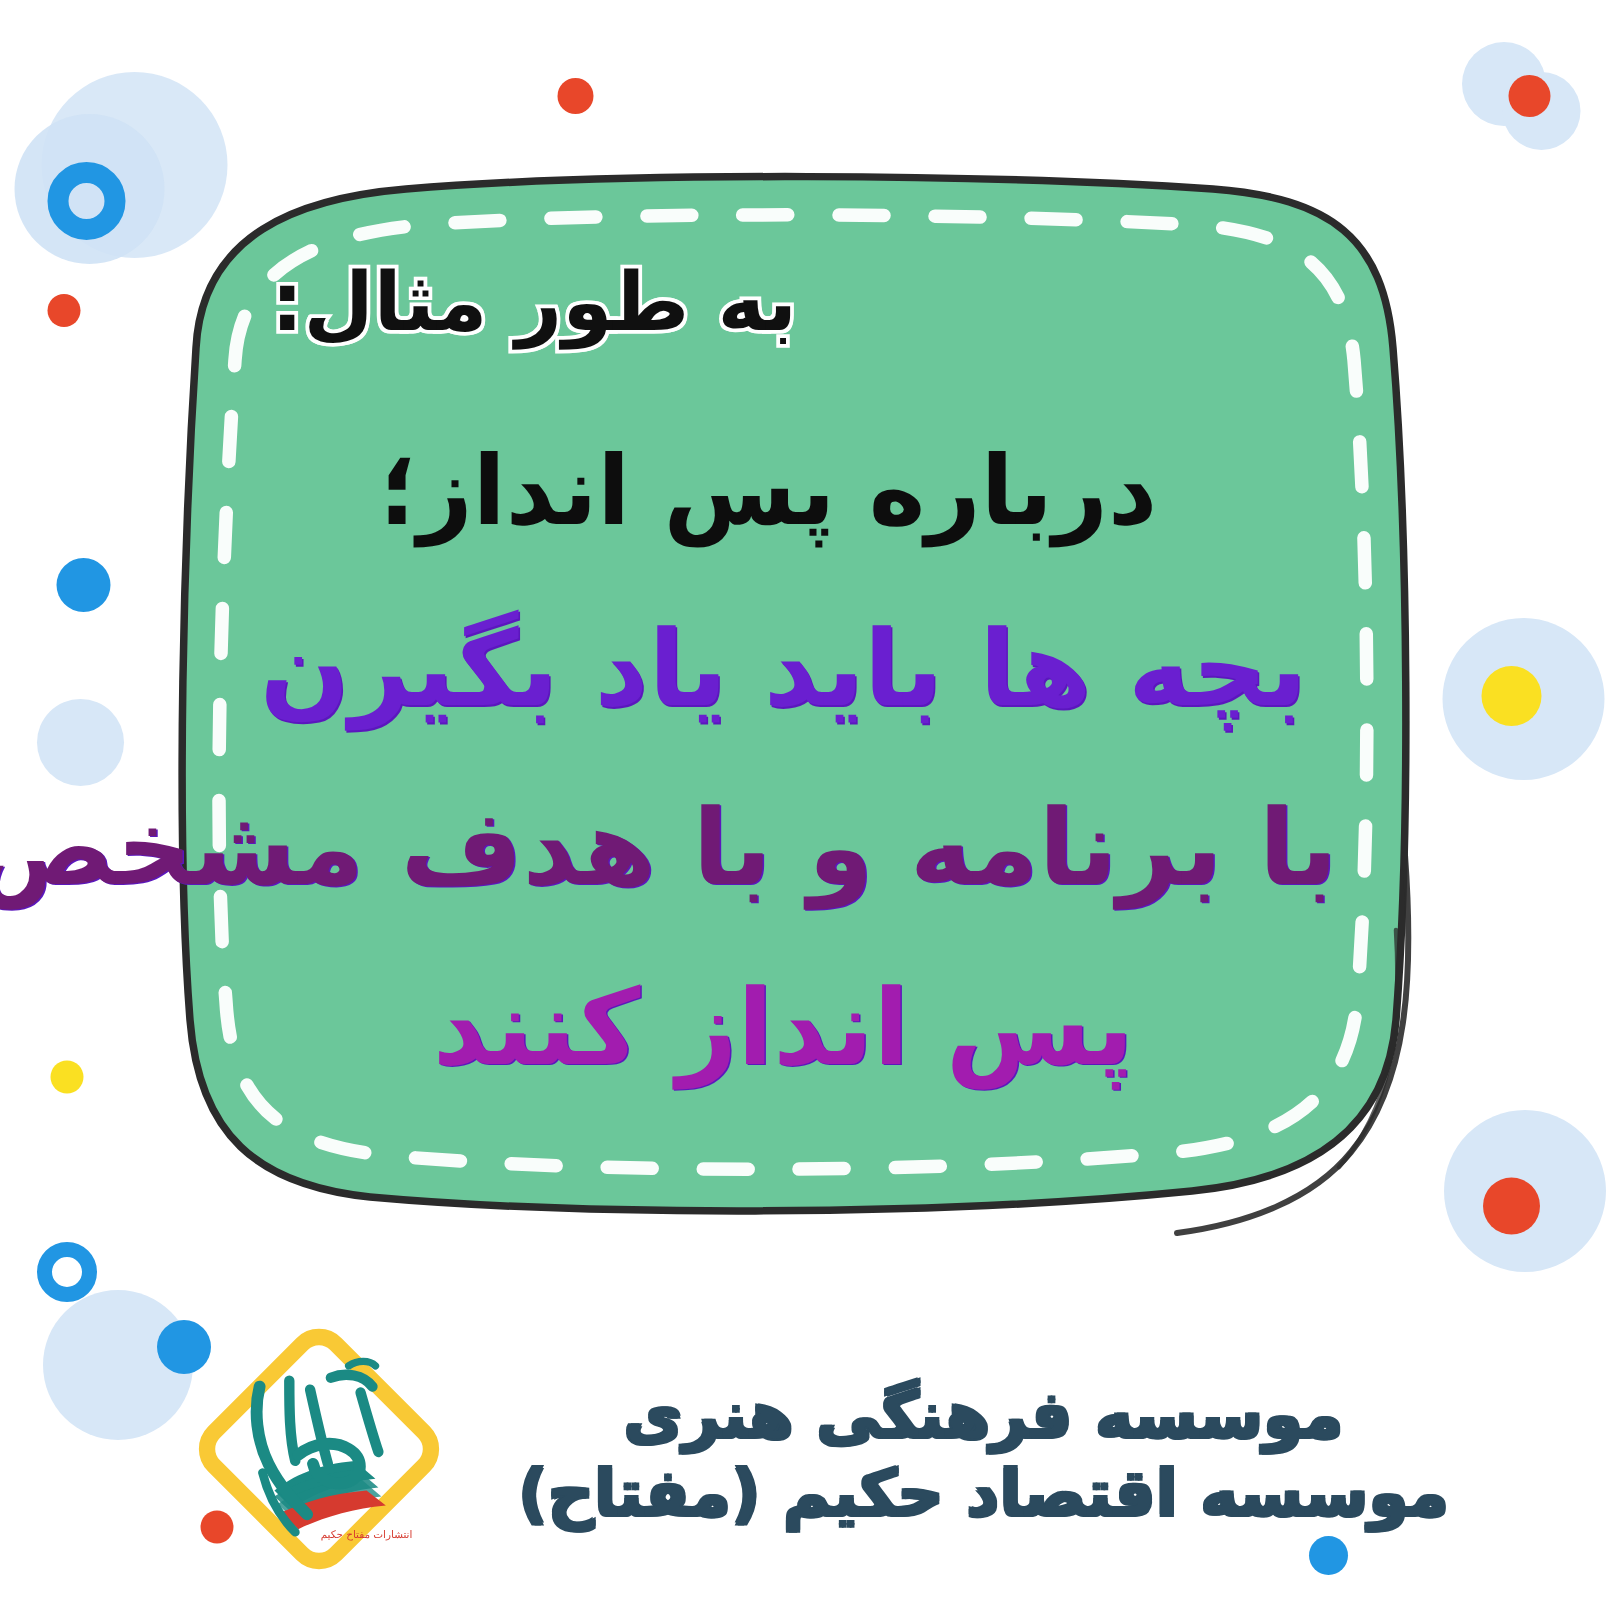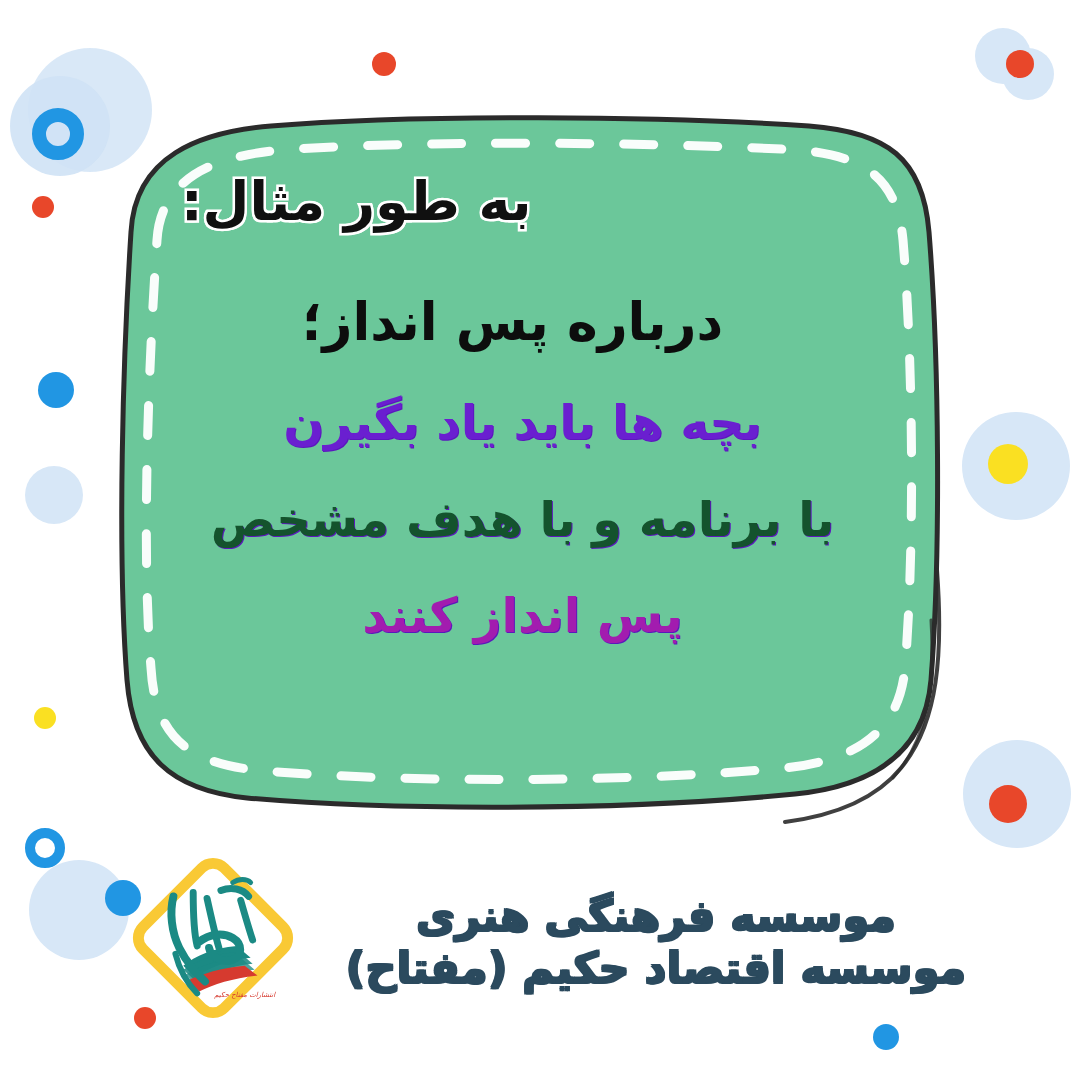--- a/index.html
+++ b/index.html
@@ -58,39 +58,39 @@
     padding-left:28px;
     -webkit-text-stroke:5px #ffffff;
     paint-order:stroke fill;
     text-shadow:
        2px 0 0 #fff, -2px 0 0 #fff, 0 2px 0 #fff, 0 -2px 0 #fff,
        2px 2px 0 #fff, -2px -2px 0 #fff, 2px -2px 0 #fff, -2px 2px 0 #fff;
   }
 
   .sub-line {
     color:#0d0d0d;
-    font-size:52px;
+    font-size:64px;
     margin-top:64px;
     text-align:center;
     padding-right:20px;
   }
 
   .body-line {
     color:#6A1FD0;
-    font-size:48px;
+    font-size:70px;
     margin-top:48px;
     text-shadow:1px 1px 0 #5b17bd;
   }
   .body-line.l2 { margin-top:46px; }
   .body-line.l3 { margin-top:46px; }
 
   
   #footer {
     position:absolute;
-    left:0; right:0; bottom:48px;
+    left:0; right:0; bottom:20px;
     height:180px;
     z-index:4;
     display:flex;
     align-items:center;
     justify-content:center;
     gap:34px;
   }
 
   #org-name {
     direction:rtl;
@@ -100,21 +100,21 @@
     font-size:43px;
     line-height:1.22;
     letter-spacing:-1px;
     text-shadow:
       1px 1px 0 #2B4A5E, -1px 1px 0 #2B4A5E,
       1px -1px 0 #2B4A5E, -1px -1px 0 #2B4A5E;
     transform:translateY(4px);
   }
   #org-name .l { display:block; }
 
-  #logo-box { position:relative; width:198px; height:198px; flex:0 0 198px;font-style:italic; }
+  #logo-box { position:relative; width:198px; height:198px; flex:0 0 198px; }
   #logo-svg { width:100%; height:100%; overflow:visible; }
 </style>
 </head>
 <body>
 
 <div id="poster">
 
   <div id="decor">
       <div class="dot" style="left: 28px; top: 48px; width: 124px; height: 124px; background: rgb(215, 231, 247); opacity: 0.95;"></div>
       <div class="dot" style="left: 10px; top: 76px; width: 100px; height: 100px; background: rgb(207, 226, 245); opacity: 0.9;"></div>
@@ -155,21 +155,21 @@
                C 90 662 60 634 56 568 C 46 446 54 258 62 140 Z" fill="none" stroke="#ffffff" stroke-width="9" stroke-linecap="round" stroke-dasharray="30 34" opacity="0.96"></path>
     </svg>
 
     <div id="card-content">
       <div class="line title-line" style="color: rgb(16, 16, 16);">به طور مثال:</div>
 
       <div class="line sub-line">درباره پس انداز؛</div>
 
       <div class="line body-line l1" style="color: rgb(106, 31, 208);">بچه ها باید یاد بگیرن</div>
 
-      <div class="line body-line l2" style="color: #14532d;">با برنامه و با هدف مشخص</div>
+      <div class="line body-line l2" style="color: #701a75;">با برنامه و با هدف مشخص</div>
 
       <div class="line body-line l3" style="color: #a21caf;">پس انداز کنند</div>
     </div>
   </div>
 
   <div id="footer">
 
     <div id="org-name" style="color: rgb(43, 74, 94);">
       <span class="l">موسسه فرهنگی هنری</span>
       <span class="l">موسسه اقتصاد حکیم (مفتاح)</span>

